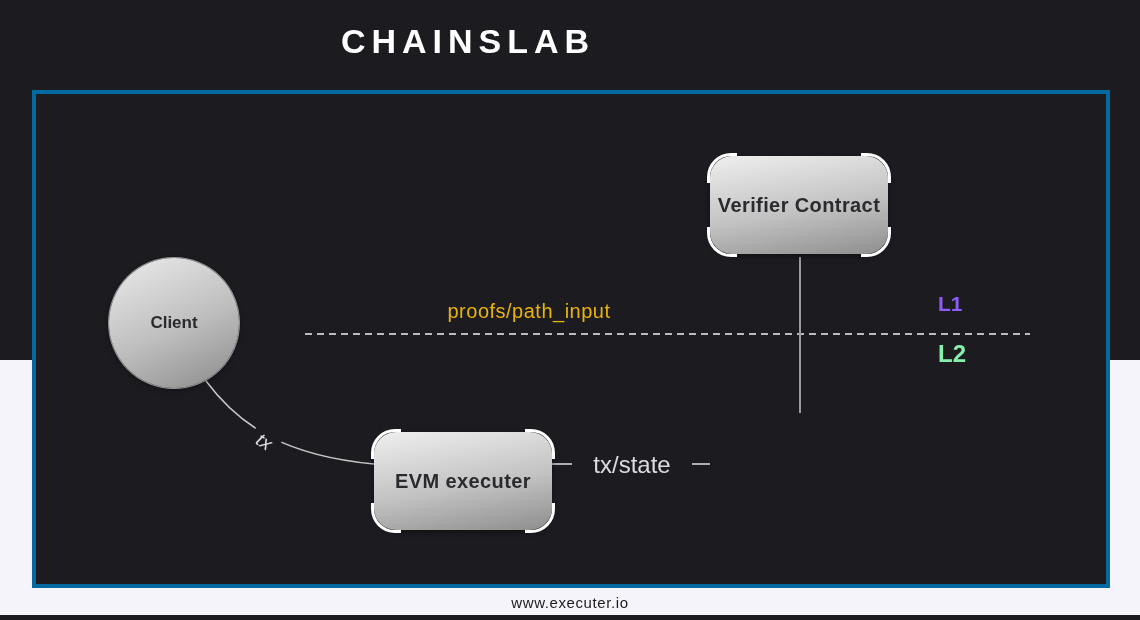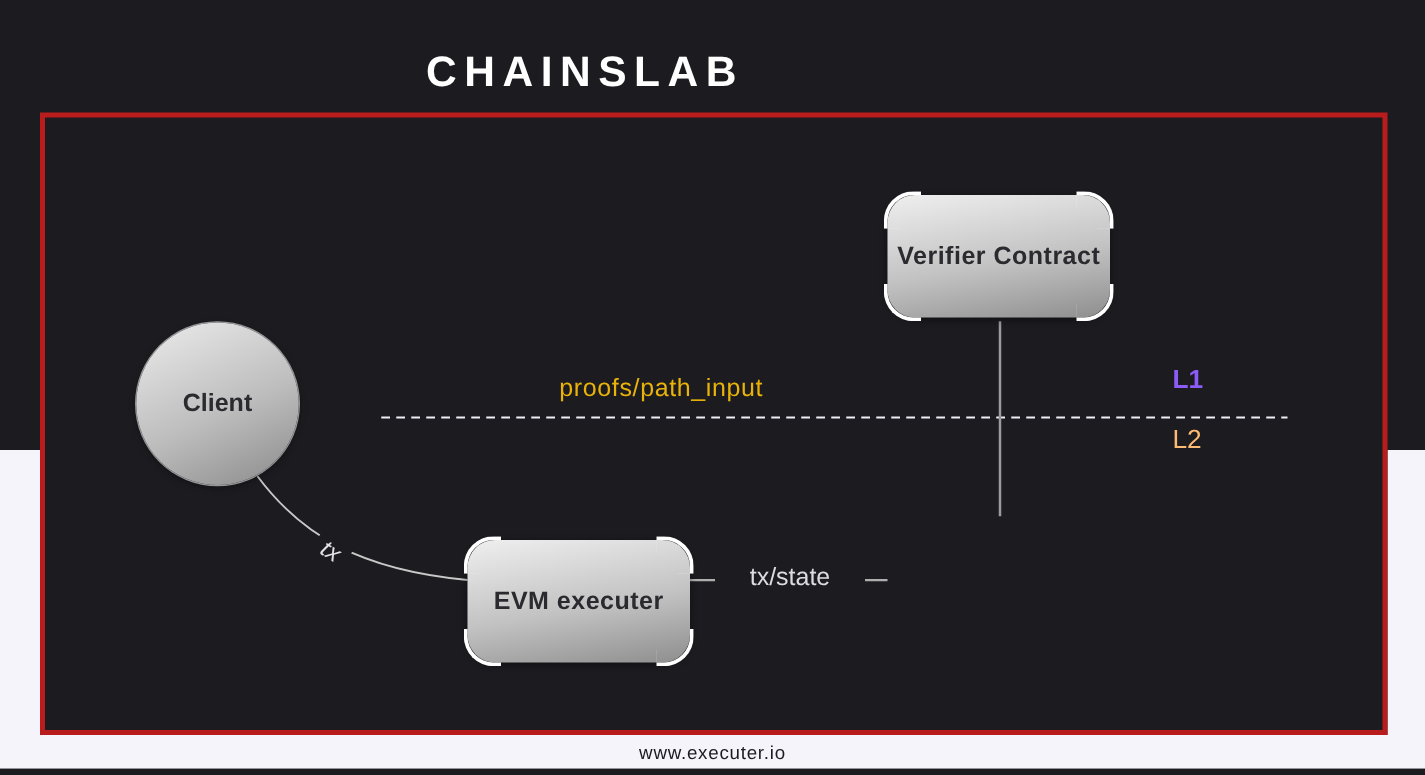--- a/index.html
+++ b/index.html
@@ -7,60 +7,60 @@
   body { font-family:"Liberation Sans", sans-serif; background:#1C1B20; }
 
   .stage { position:relative; width:1140px; height:620px; overflow:hidden; background:#1C1B20; }
 
   
   .bg-light { position:absolute; left:0; top:360px; width:1140px; height:255px; background:#F5F4FA; }
   .bottom-bar { position:absolute; left:0; top:615px; width:1140px; height:5px; background:#1C1B20; }
 
   
   .brand { position:absolute; left:0; top:22px; width:936px; text-align:center;
-           color:#FFFFFF; font-size:34px; font-weight:700; letter-spacing:6px;margin-top:17px; }
+           color:#FFFFFF; font-size:34px; font-weight:700; letter-spacing:6px; }
 
   
   .panel { position:absolute; left:32px; top:90px; width:1078px; height:498px;
-           background:#1C1B20; border:4px solid #b91c1c; }
+           background:#1C1B20; border:4px solid #0369a1; }
   .panel-inner { position:absolute; left:0; top:0; width:1070px; height:490px; }
 
   svg.connectors { position:absolute; left:0; top:0; width:1070px; height:490px; }
 
   
   .node { position:absolute; display:flex; align-items:center; justify-content:center;
           text-align:center; color:#2B2A2F; font-weight:700; }
   .box  { width:178px; height:98px; border-radius:22px;
           background:linear-gradient(170deg,#EFEFEF 0%,#C2C2C2 55%,#8E8E8E 100%);
           font-size:20px; line-height:25px; letter-spacing:.4px;
           box-shadow:0 2px 6px rgba(0,0,0,.45); }
   .circle { width:130px; height:130px; border-radius:50%;
           background:linear-gradient(155deg,#ECECEC 0%,#BDBDBD 55%,#8A8A8A 100%);
           box-shadow:0 0 0 1px rgba(255,255,255,.55), 0 2px 6px rgba(0,0,0,.4);
-          font-size:20px;text-align:right; }
+          font-size:17px;text-align:right; }
 
   
   .c { position:absolute; width:30px; height:30px; border:0 solid #FFFFFF; }
   .c.tl { left:-3px; top:-3px;    border-top-width:3px; border-left-width:3px;  border-top-left-radius:24px; }
   .c.tr { right:-3px; top:-3px;   border-top-width:3px; border-right-width:3px; border-top-right-radius:24px; }
   .c.bl { left:-3px; bottom:-3px; border-bottom-width:3px; border-left-width:3px;  border-bottom-left-radius:24px; }
   .c.br { right:-3px; bottom:-3px;border-bottom-width:3px; border-right-width:3px; border-bottom-right-radius:24px; }
 
   
   .node-verifier { left:674px; top:62px; }
   .node-client   { left:73px;  top:164px; }
   .node-evm      { left:338px; top:318px;margin-top:20px; }
   .node-zkevm    { left:674px; top:318px; }
 
   
   .lbl { position:absolute; color:#eab308; }
   .lbl-proofs  { left:343px; top:206px; width:300px; text-align:center; font-size:20px; letter-spacing:.5px; }
   .lbl-l1      { left:902px; top:198px; font-size:21px; font-weight:700; color:#8b5cf6; }
-  .lbl-l2      { left:902px; top:246px; font-size:21px; font-weight:400; color:#fdba74; }
-  .lbl-txstate { left:536px; top:357px; width:120px; text-align:center; font-size:20px;
+  .lbl-l2      { left:902px; top:246px; font-size:24px; font-weight:700; color:#86efac; }
+  .lbl-txstate { left:536px; top:357px; width:120px; text-align:center; font-size:24px;
                  background:#1C1B20; color:#DCDCE0; }
   .lbl-tx      { left:228px; top:348px; font-size:19px; font-style:italic; color:#E2E2E6;
                  background:#1C1B20; padding:1px 7px;
                  transform:translate(-50%,-50%) rotate(33deg); }
 
   
   .footer { position:absolute; left:0; top:594px; width:1140px; text-align:center;
             color:#1C1B20; font-size:15px; letter-spacing:.6px; }
 </style>
 </head>

